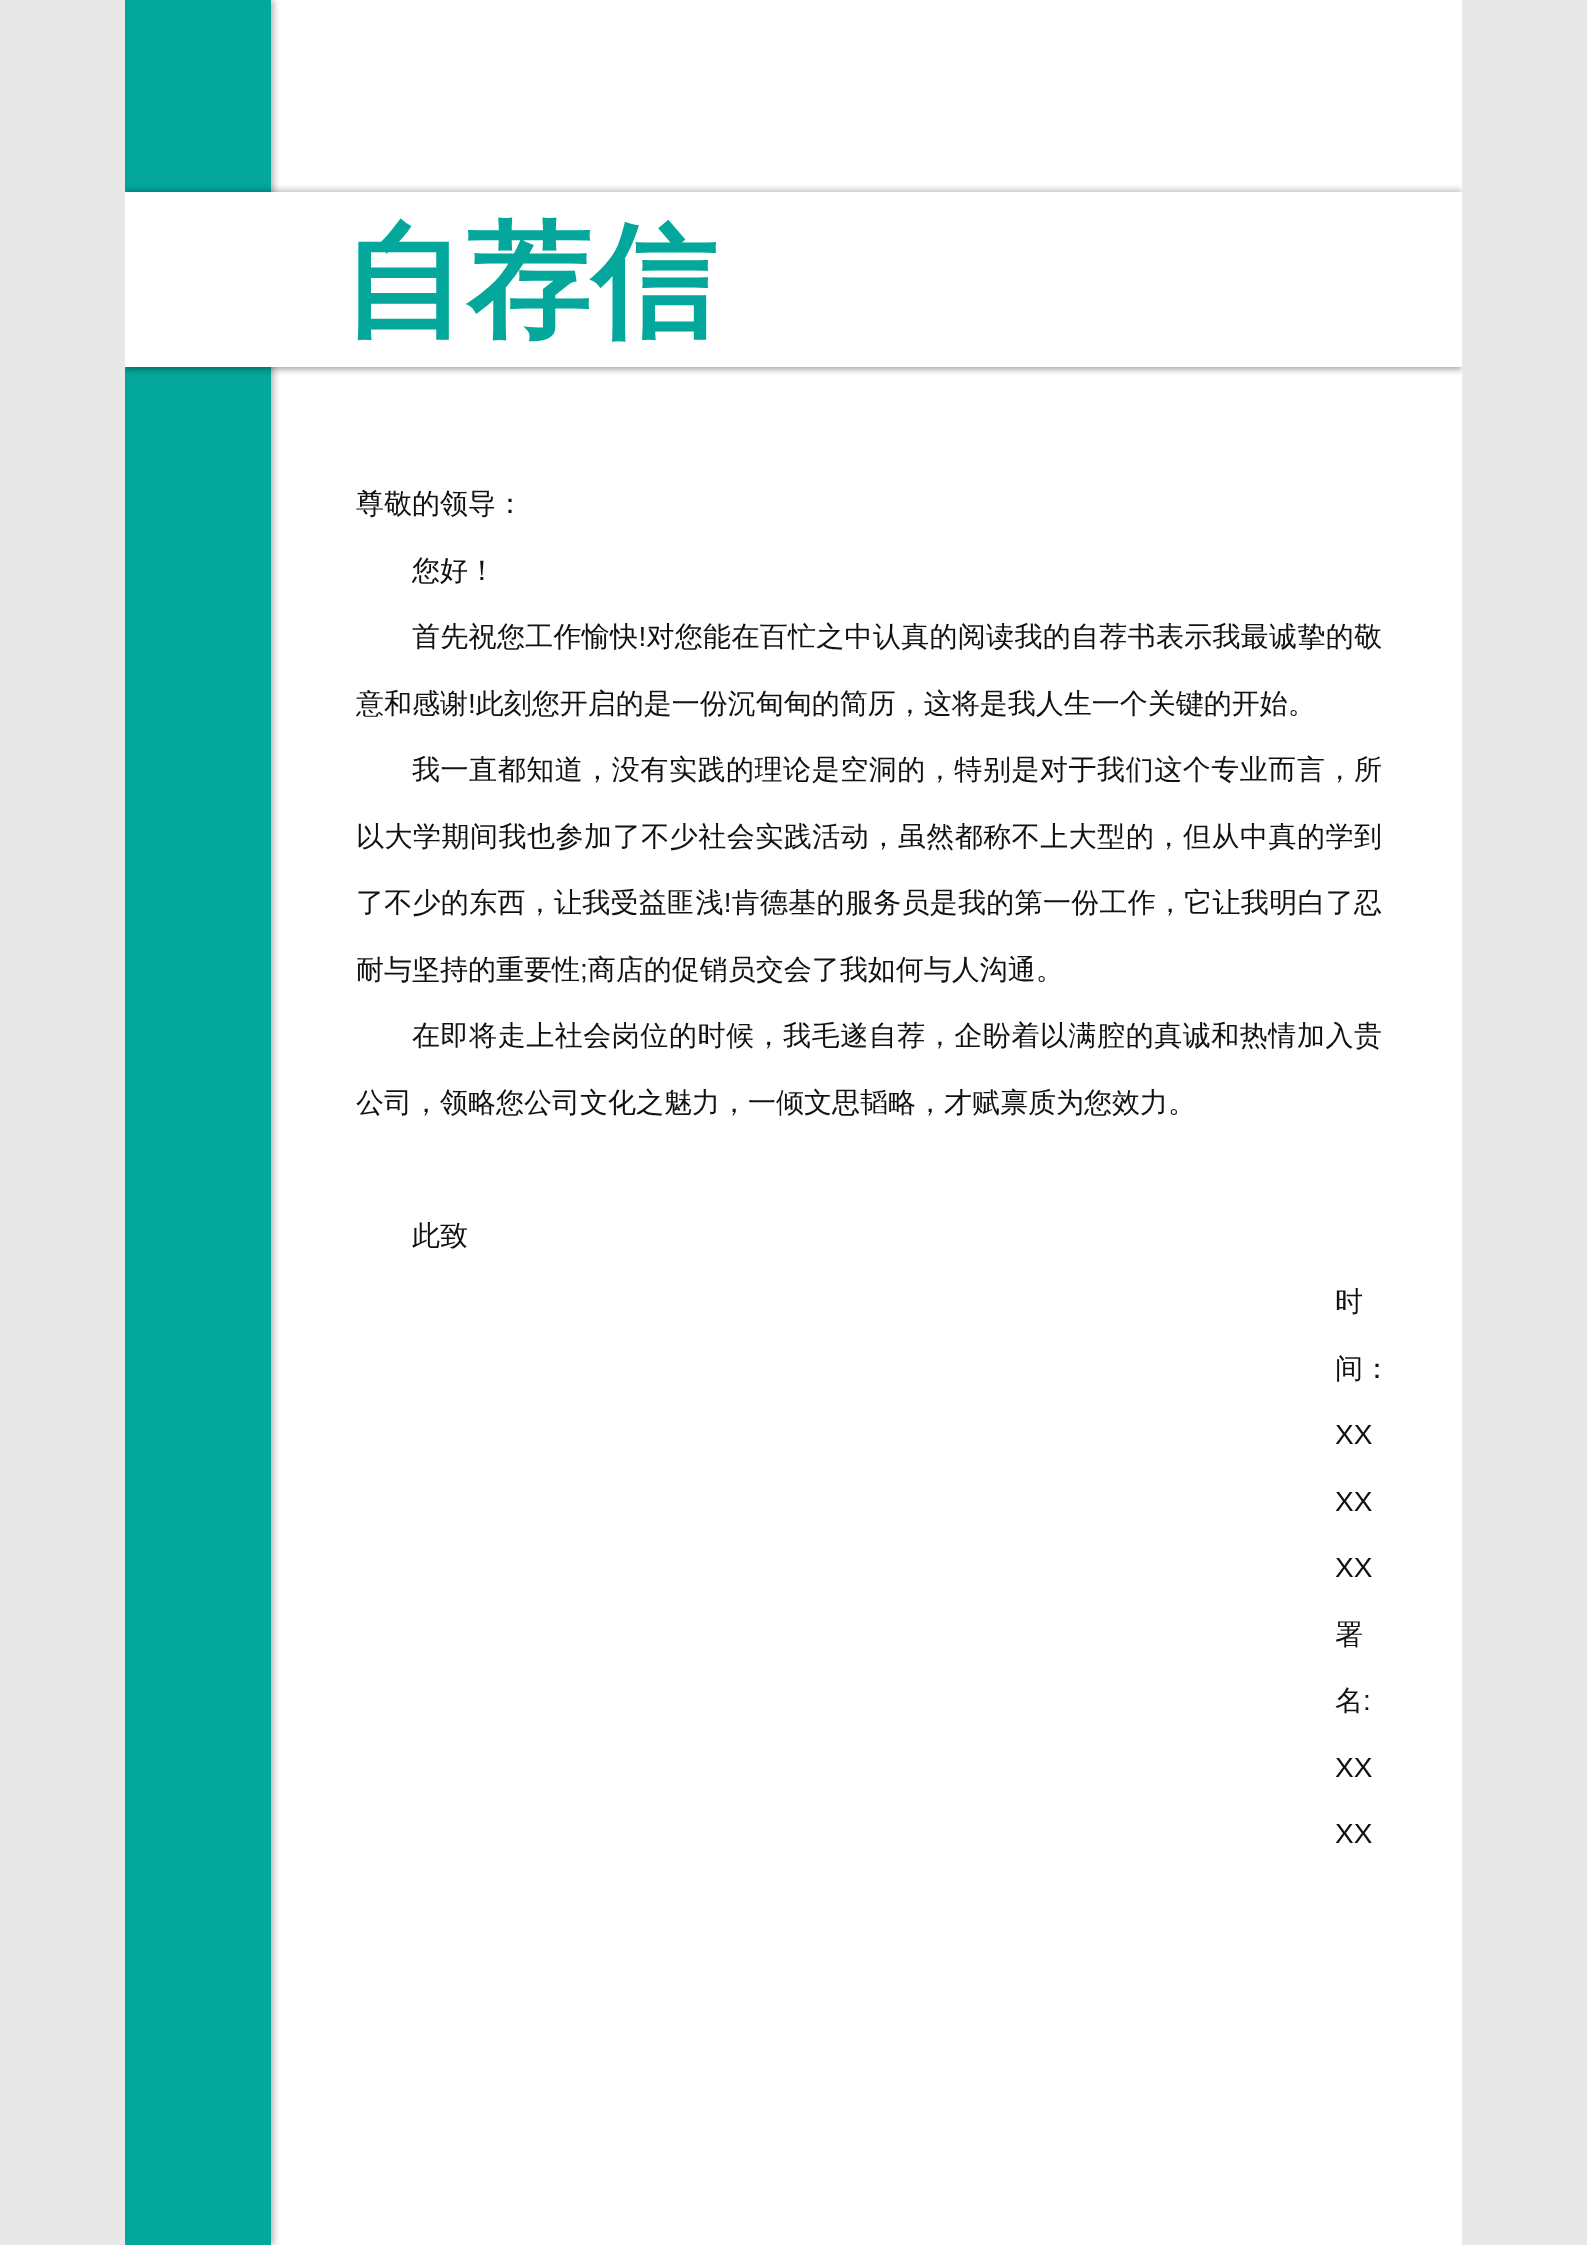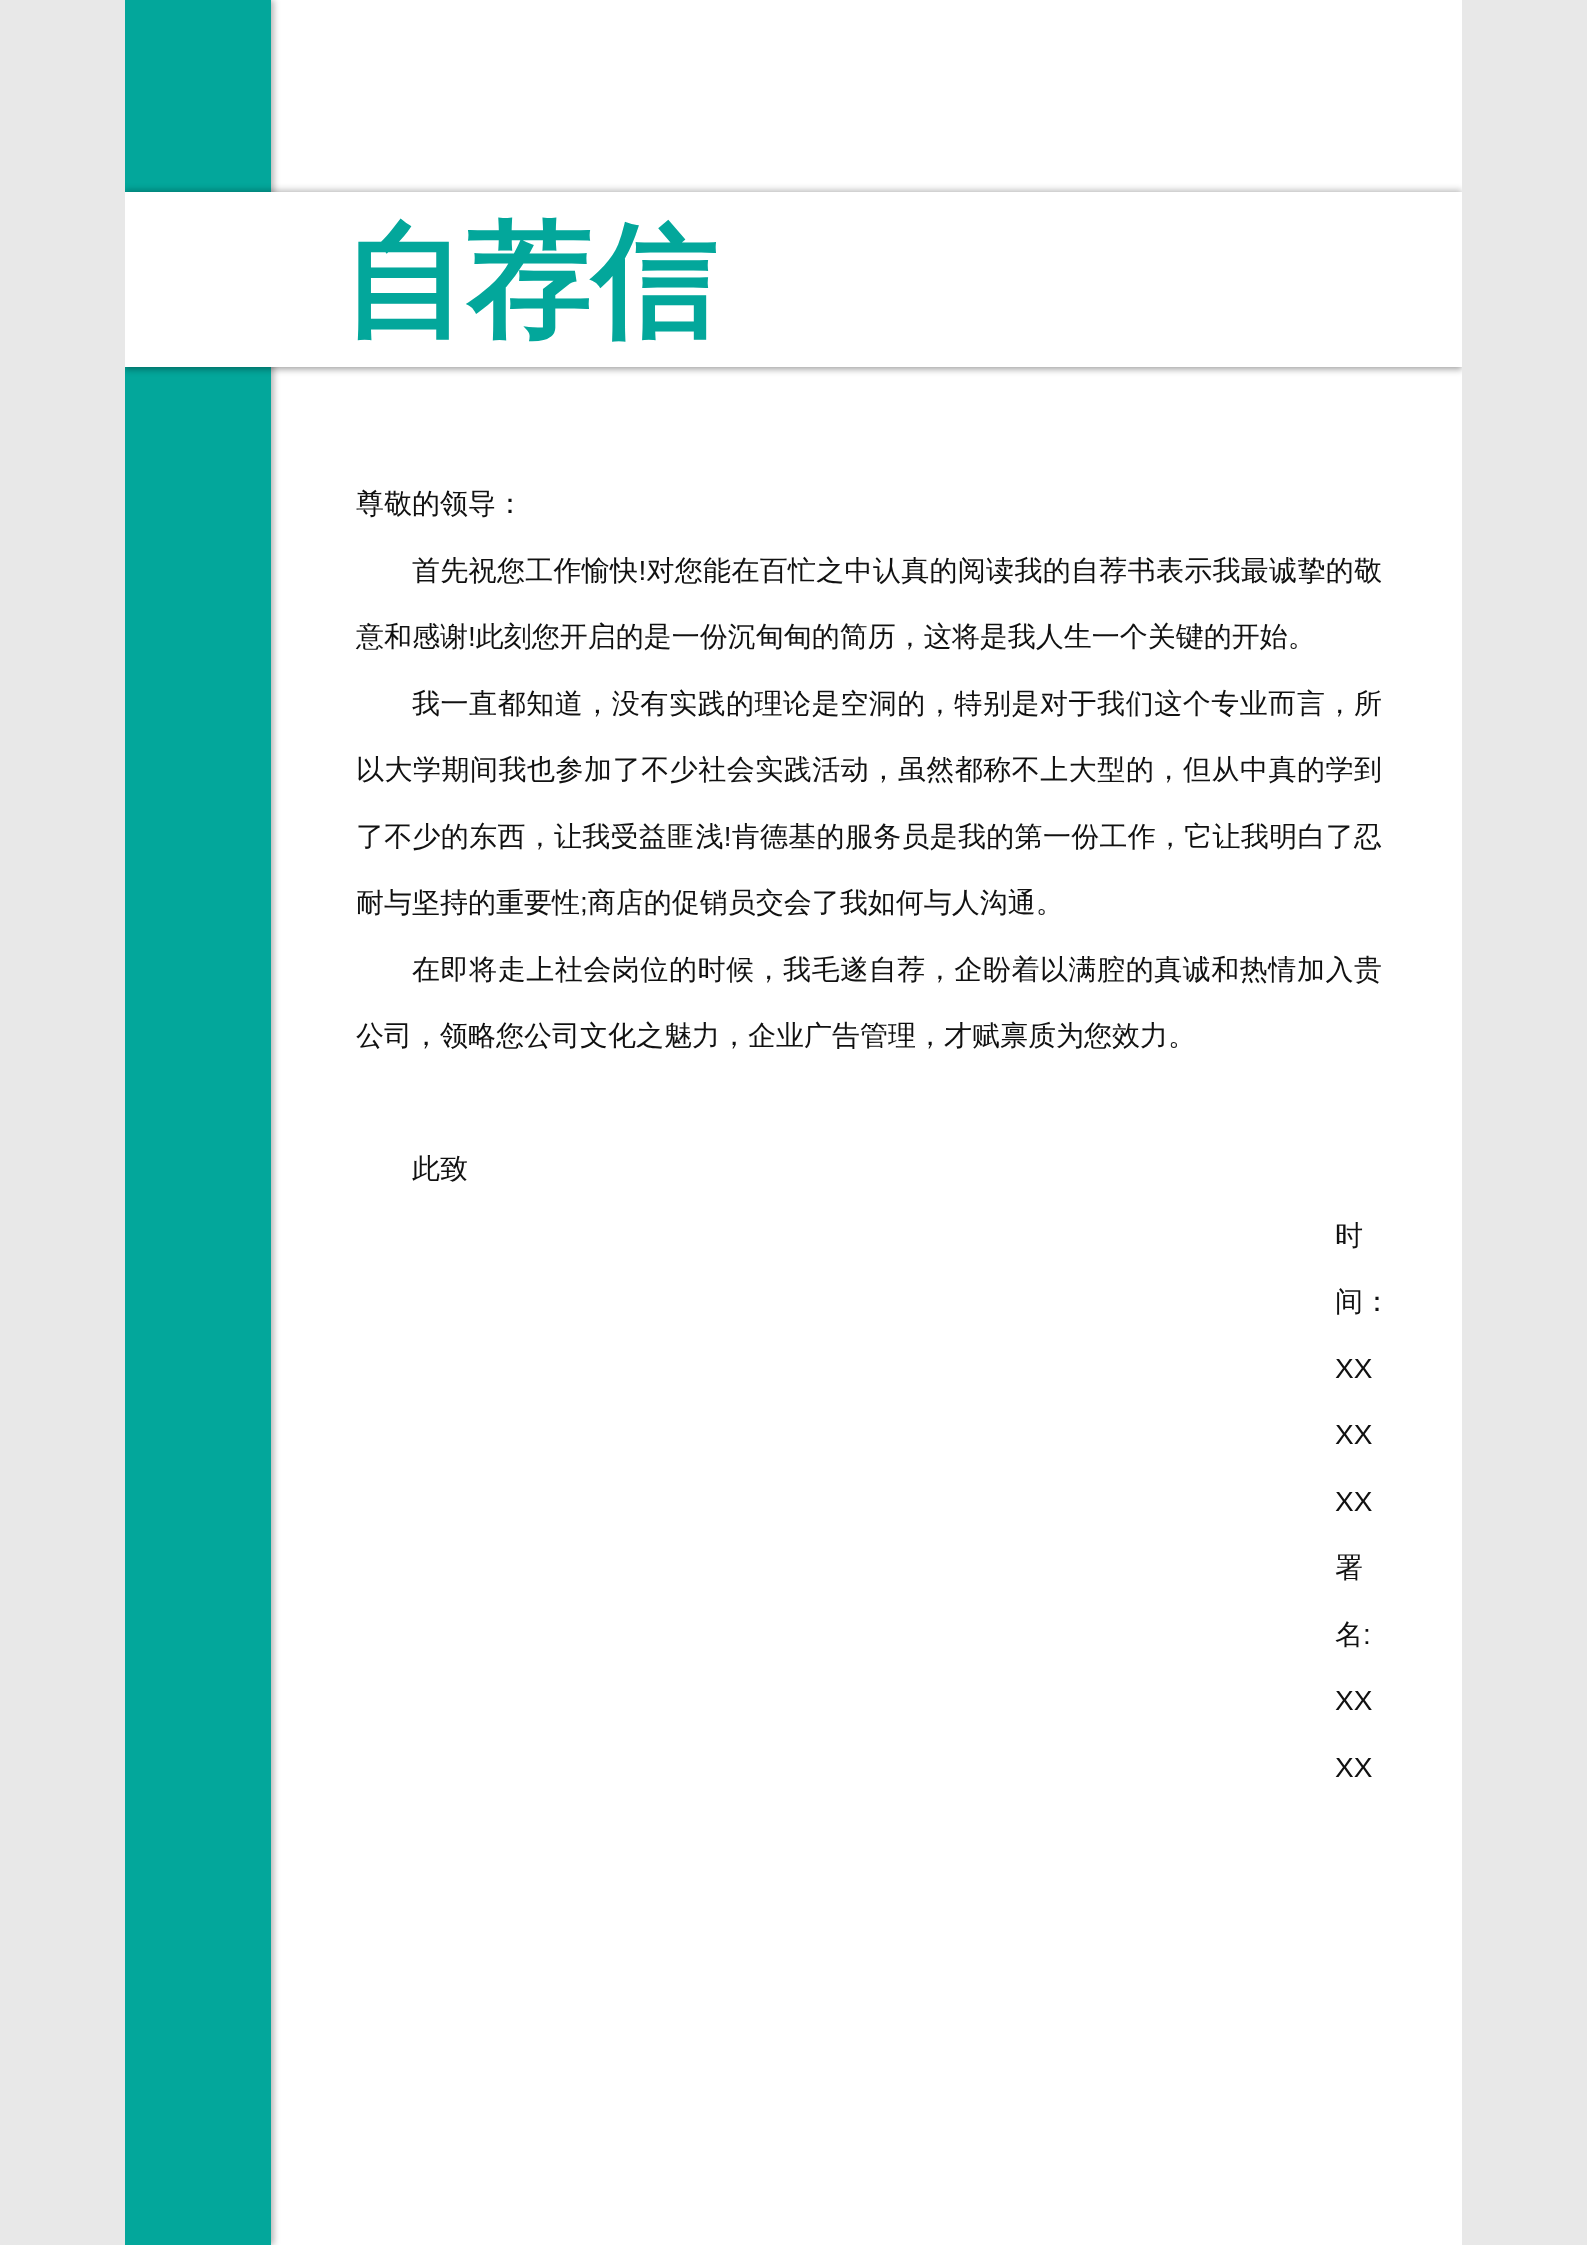--- a/index.html
+++ b/index.html
@@ -84,23 +84,24 @@
 <div class="page">
 
   <div class="side-bar"></div>
 
   <div class="title-band">
     <h1>自荐信</h1>
   </div>
 
   <div class="content">
     <p>尊敬的领导：</p>
+    <p class="indent">您好！</p>
     <p class="indent">首先祝您工作愉快!对您能在百忙之中认真的阅读我的自荐书表示我最诚挚的敬意和感谢!此刻您开启的是一份沉甸甸的简历，这将是我人生一个关键的开始。</p>
     <p class="indent">我一直都知道，没有实践的理论是空洞的，特别是对于我们这个专业而言，所以大学期间我也参加了不少社会实践活动，虽然都称不上大型的，但从中真的学到了不少的东西，让我受益匪浅!肯德基的服务员是我的第一份工作，它让我明白了忍耐与坚持的重要性;商店的促销员交会了我如何与人沟通。</p>
-    <p class="indent">在即将走上社会岗位的时候，我毛遂自荐，企盼着以满腔的真诚和热情加入贵公司，领略您公司文化之魅力，企业广告管理，才赋禀质为您效力。</p>
+    <p class="indent">在即将走上社会岗位的时候，我毛遂自荐，企盼着以满腔的真诚和热情加入贵公司，领略您公司文化之魅力，一倾文思韬略，才赋禀质为您效力。</p>
 
     <div class="blank-line"></div>
 
     <p class="indent">此致</p>
 
     <div class="signature">
       <p>时间：XXXXXX</p>
       <p>署名:XXXX</p>
     </div>
   </div>

